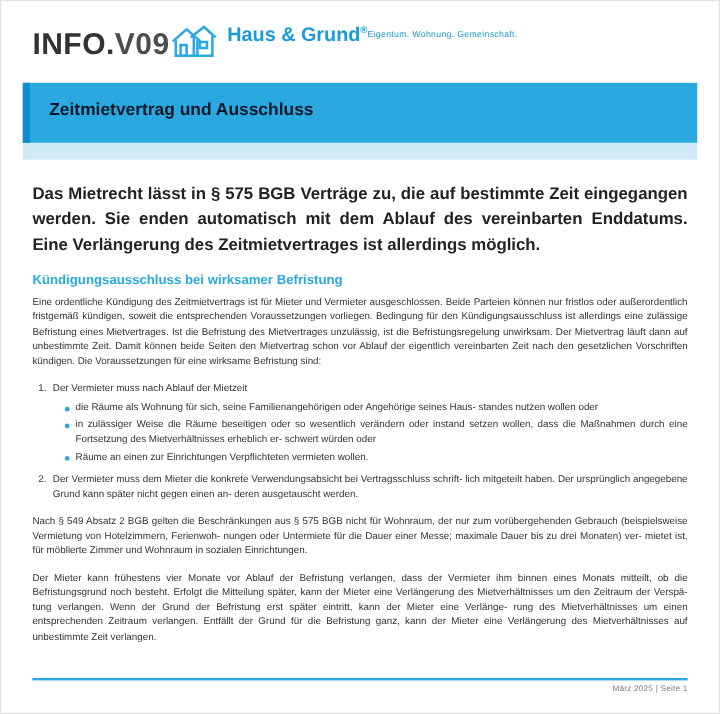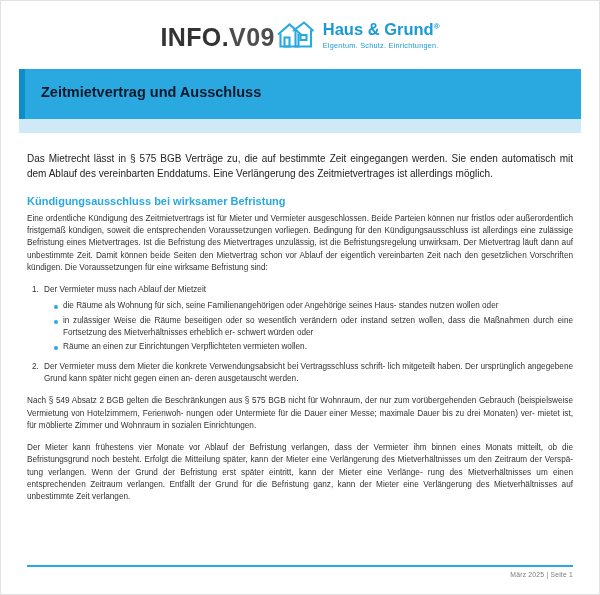--- a/index.html
+++ b/index.html
@@ -20,21 +20,21 @@
     height: 595px;
     box-sizing: border-box;
     background: #ffffff;
     border: 1px solid #e2e2e2;
   }
 
   
   .header {
     display: flex;
     align-items: flex-start;
-    justify-content: center;
+    justify-content: flex-start;
     padding: 18px 26px 0 26px;
   }
   .doc-code {
     font-size: 25px;
     font-weight: bold;
     color: #333333;
     letter-spacing: 0.4px;
     line-height: 1;
     margin-top: 6px;
   }
@@ -47,21 +47,21 @@
     gap: 8px;
   }
   .brand-mark {
     width: 40px;
     height: 32px;
     position: relative;
     flex: none;
   }
   .brand-text {
     display: flex;
-    flex-direction: column;
+    flex-direction: row;
     justify-content: center;
     padding-top: 2px;
   }
   .brand-name {
     font-size: 16.5px;
     font-weight: bold;
     color: #1b9ad6;
     line-height: 1.05;
     white-space: nowrap;
   }
@@ -110,24 +110,24 @@
   }
 
   
   .content {
     padding: 18px 26px 0 26px;
     font-size: 8.2px;
     line-height: 1.5;
     text-align: justify;
   }
   .lead {
-    font-weight: normal;
+    font-weight: bold;
     color: #222222;
     margin: 0 0 14px 0;
-    font-size: 10px;
+    font-size: 14px;
     line-height: 1.52;
   }
   h2.section-head {
     color: #29a9e0;
     font-size: 11px;
     font-weight: bold;
     margin: 0 0 4px 0;
     line-height: 1.25;
     text-align: left;
   }
@@ -201,21 +201,21 @@
             <path d="M5.5 14.5 V27.5 H23.5 V14.5"></path>
             <rect x="9.5" y="18.5" width="5" height="9"></rect>
             <path d="M18 12 L29 3.5 L38.5 12"></path>
             <path d="M20.5 11 V27.5 H36 V11"></path>
             <rect x="25.5" y="16" width="6" height="5"></rect>
           </g>
         </svg>
       </span>
       <span class="brand-text">
         <span class="brand-name"><span>Haus &amp; Grund</span><sup>®</sup></span>
-        <span class="brand-claim">Eigentum. Schutz. Einrichtungen.</span>
+        <span class="brand-claim">Eigentum. Wohnung. Gemeinschaft.</span>
       </span>
     </div>
   </div>
 
   <div class="title-band-wrap">
     <div class="title-band">
       <span class="accent-strip"></span>
       <span class="title-line">Zeitmietvertrag und Ausschluss</span>
     </div>
     <div class="title-band-lower"></div>

